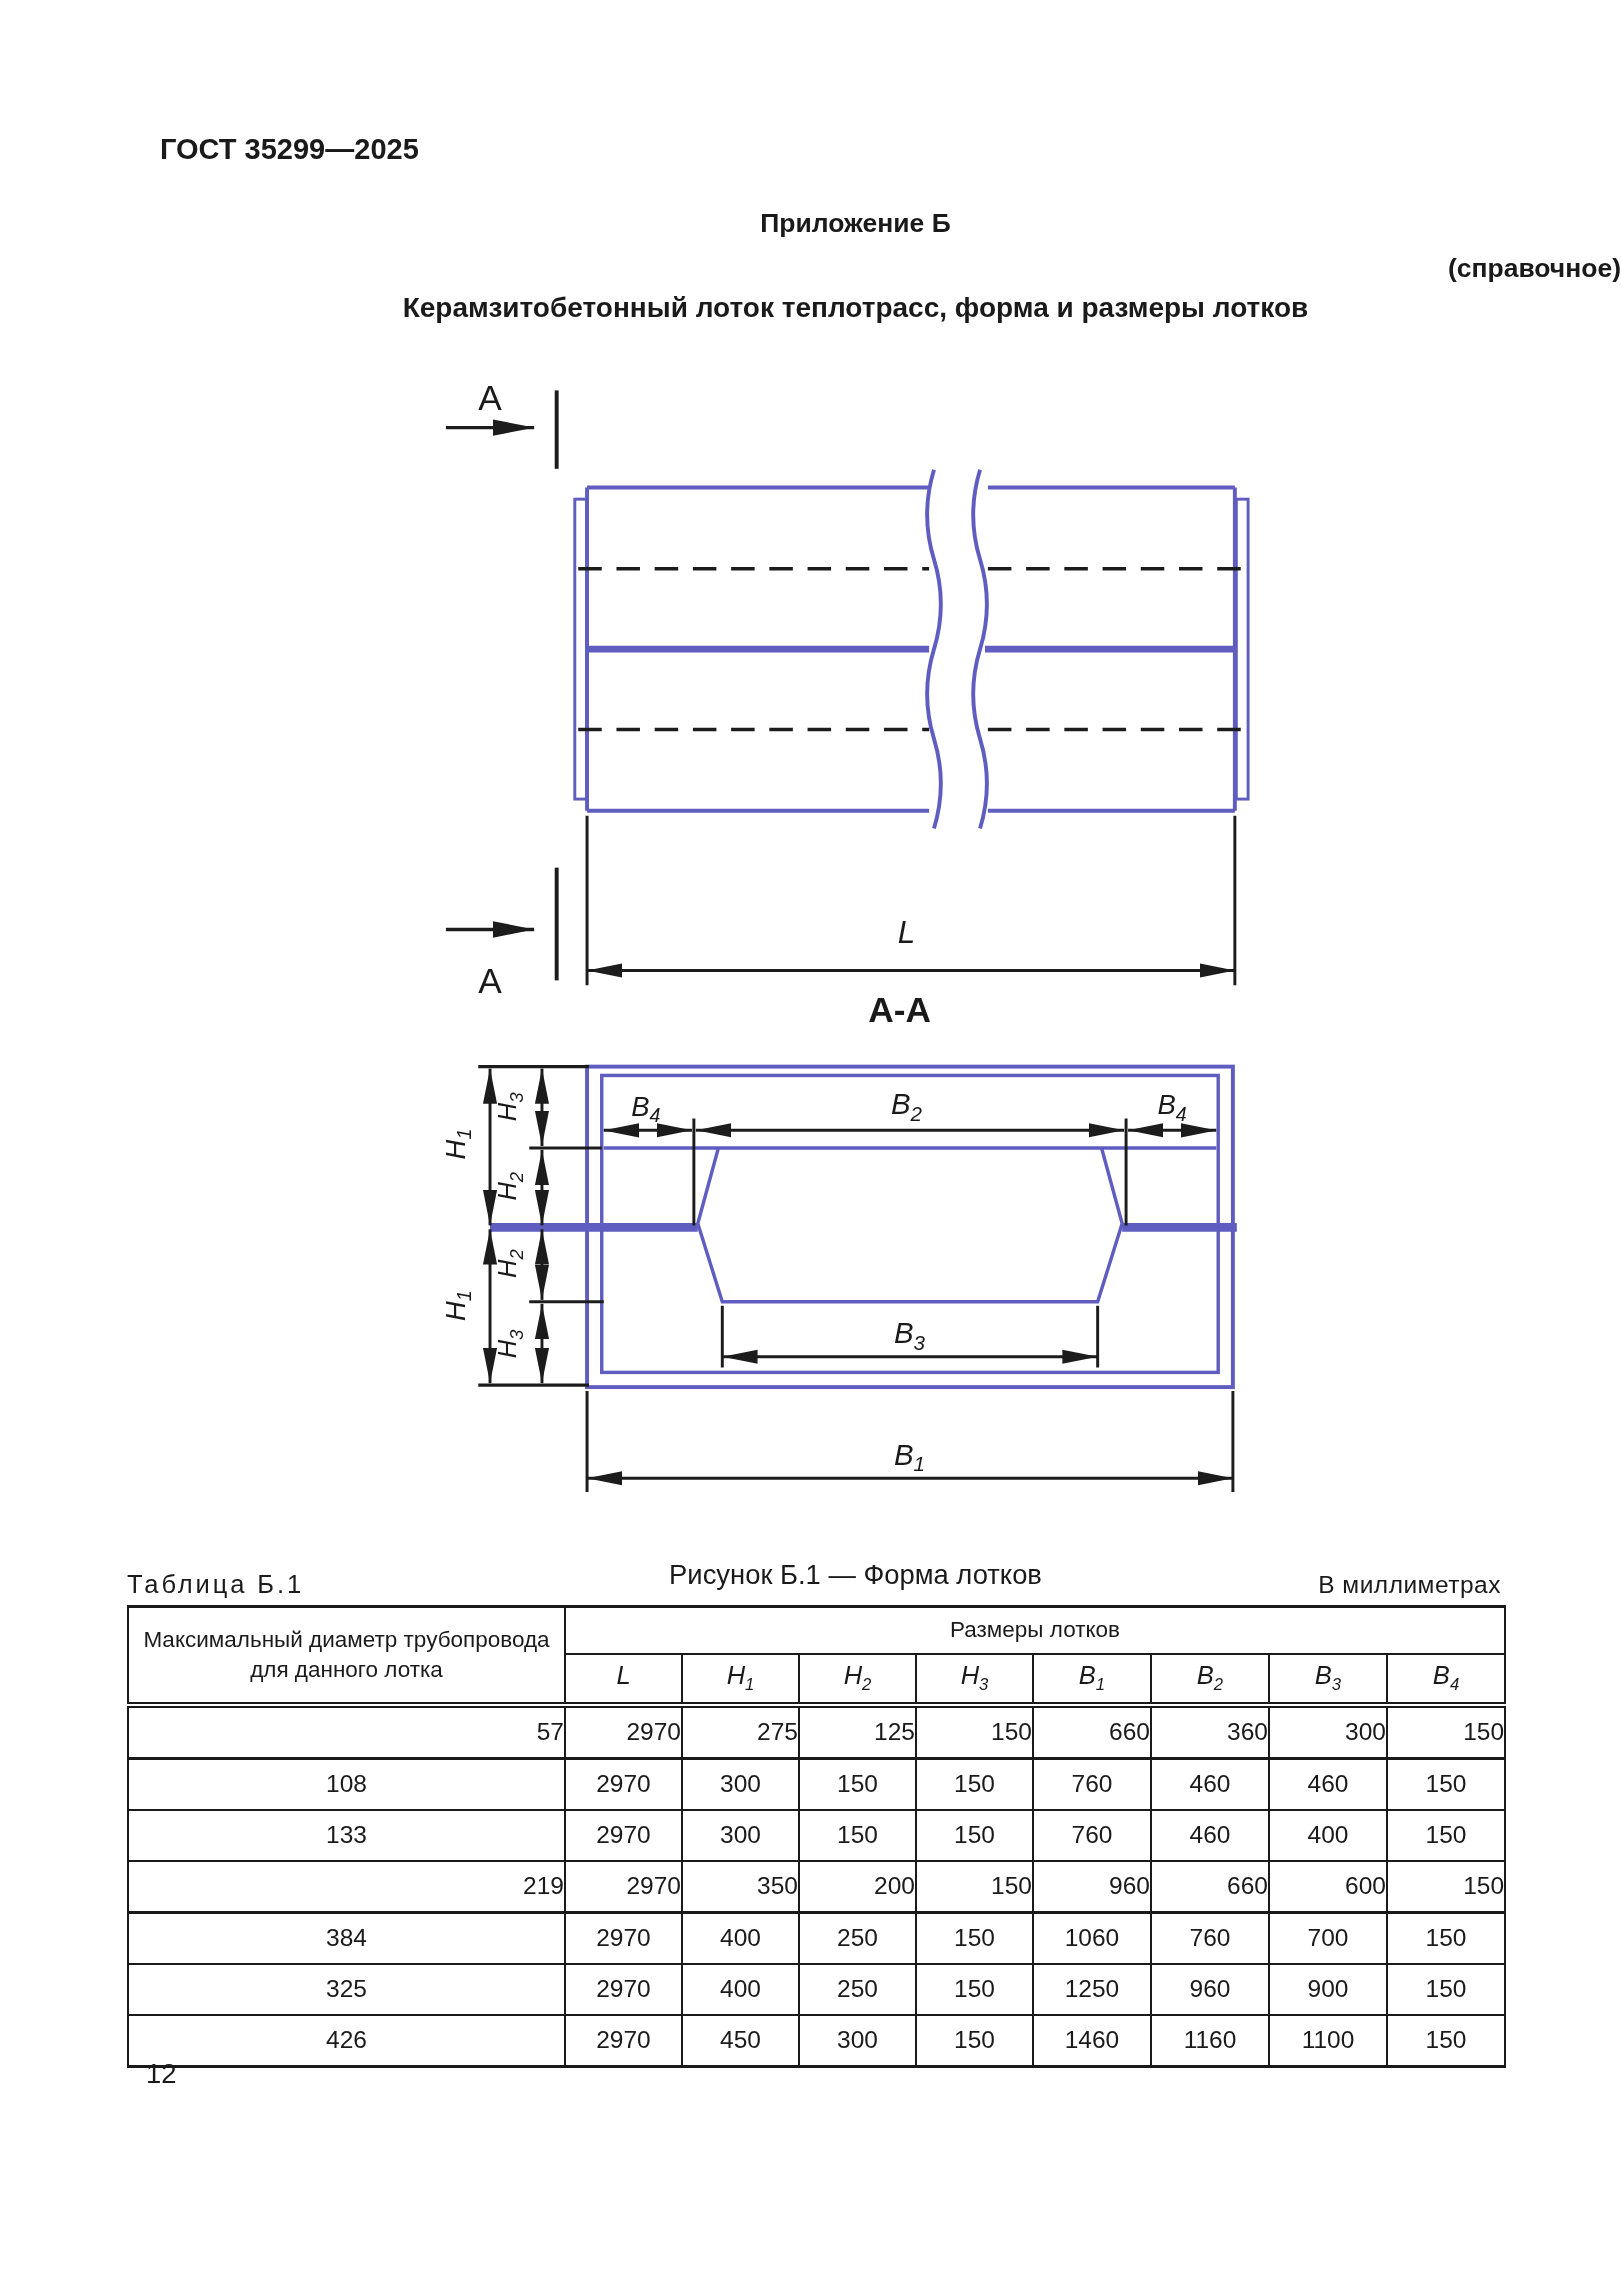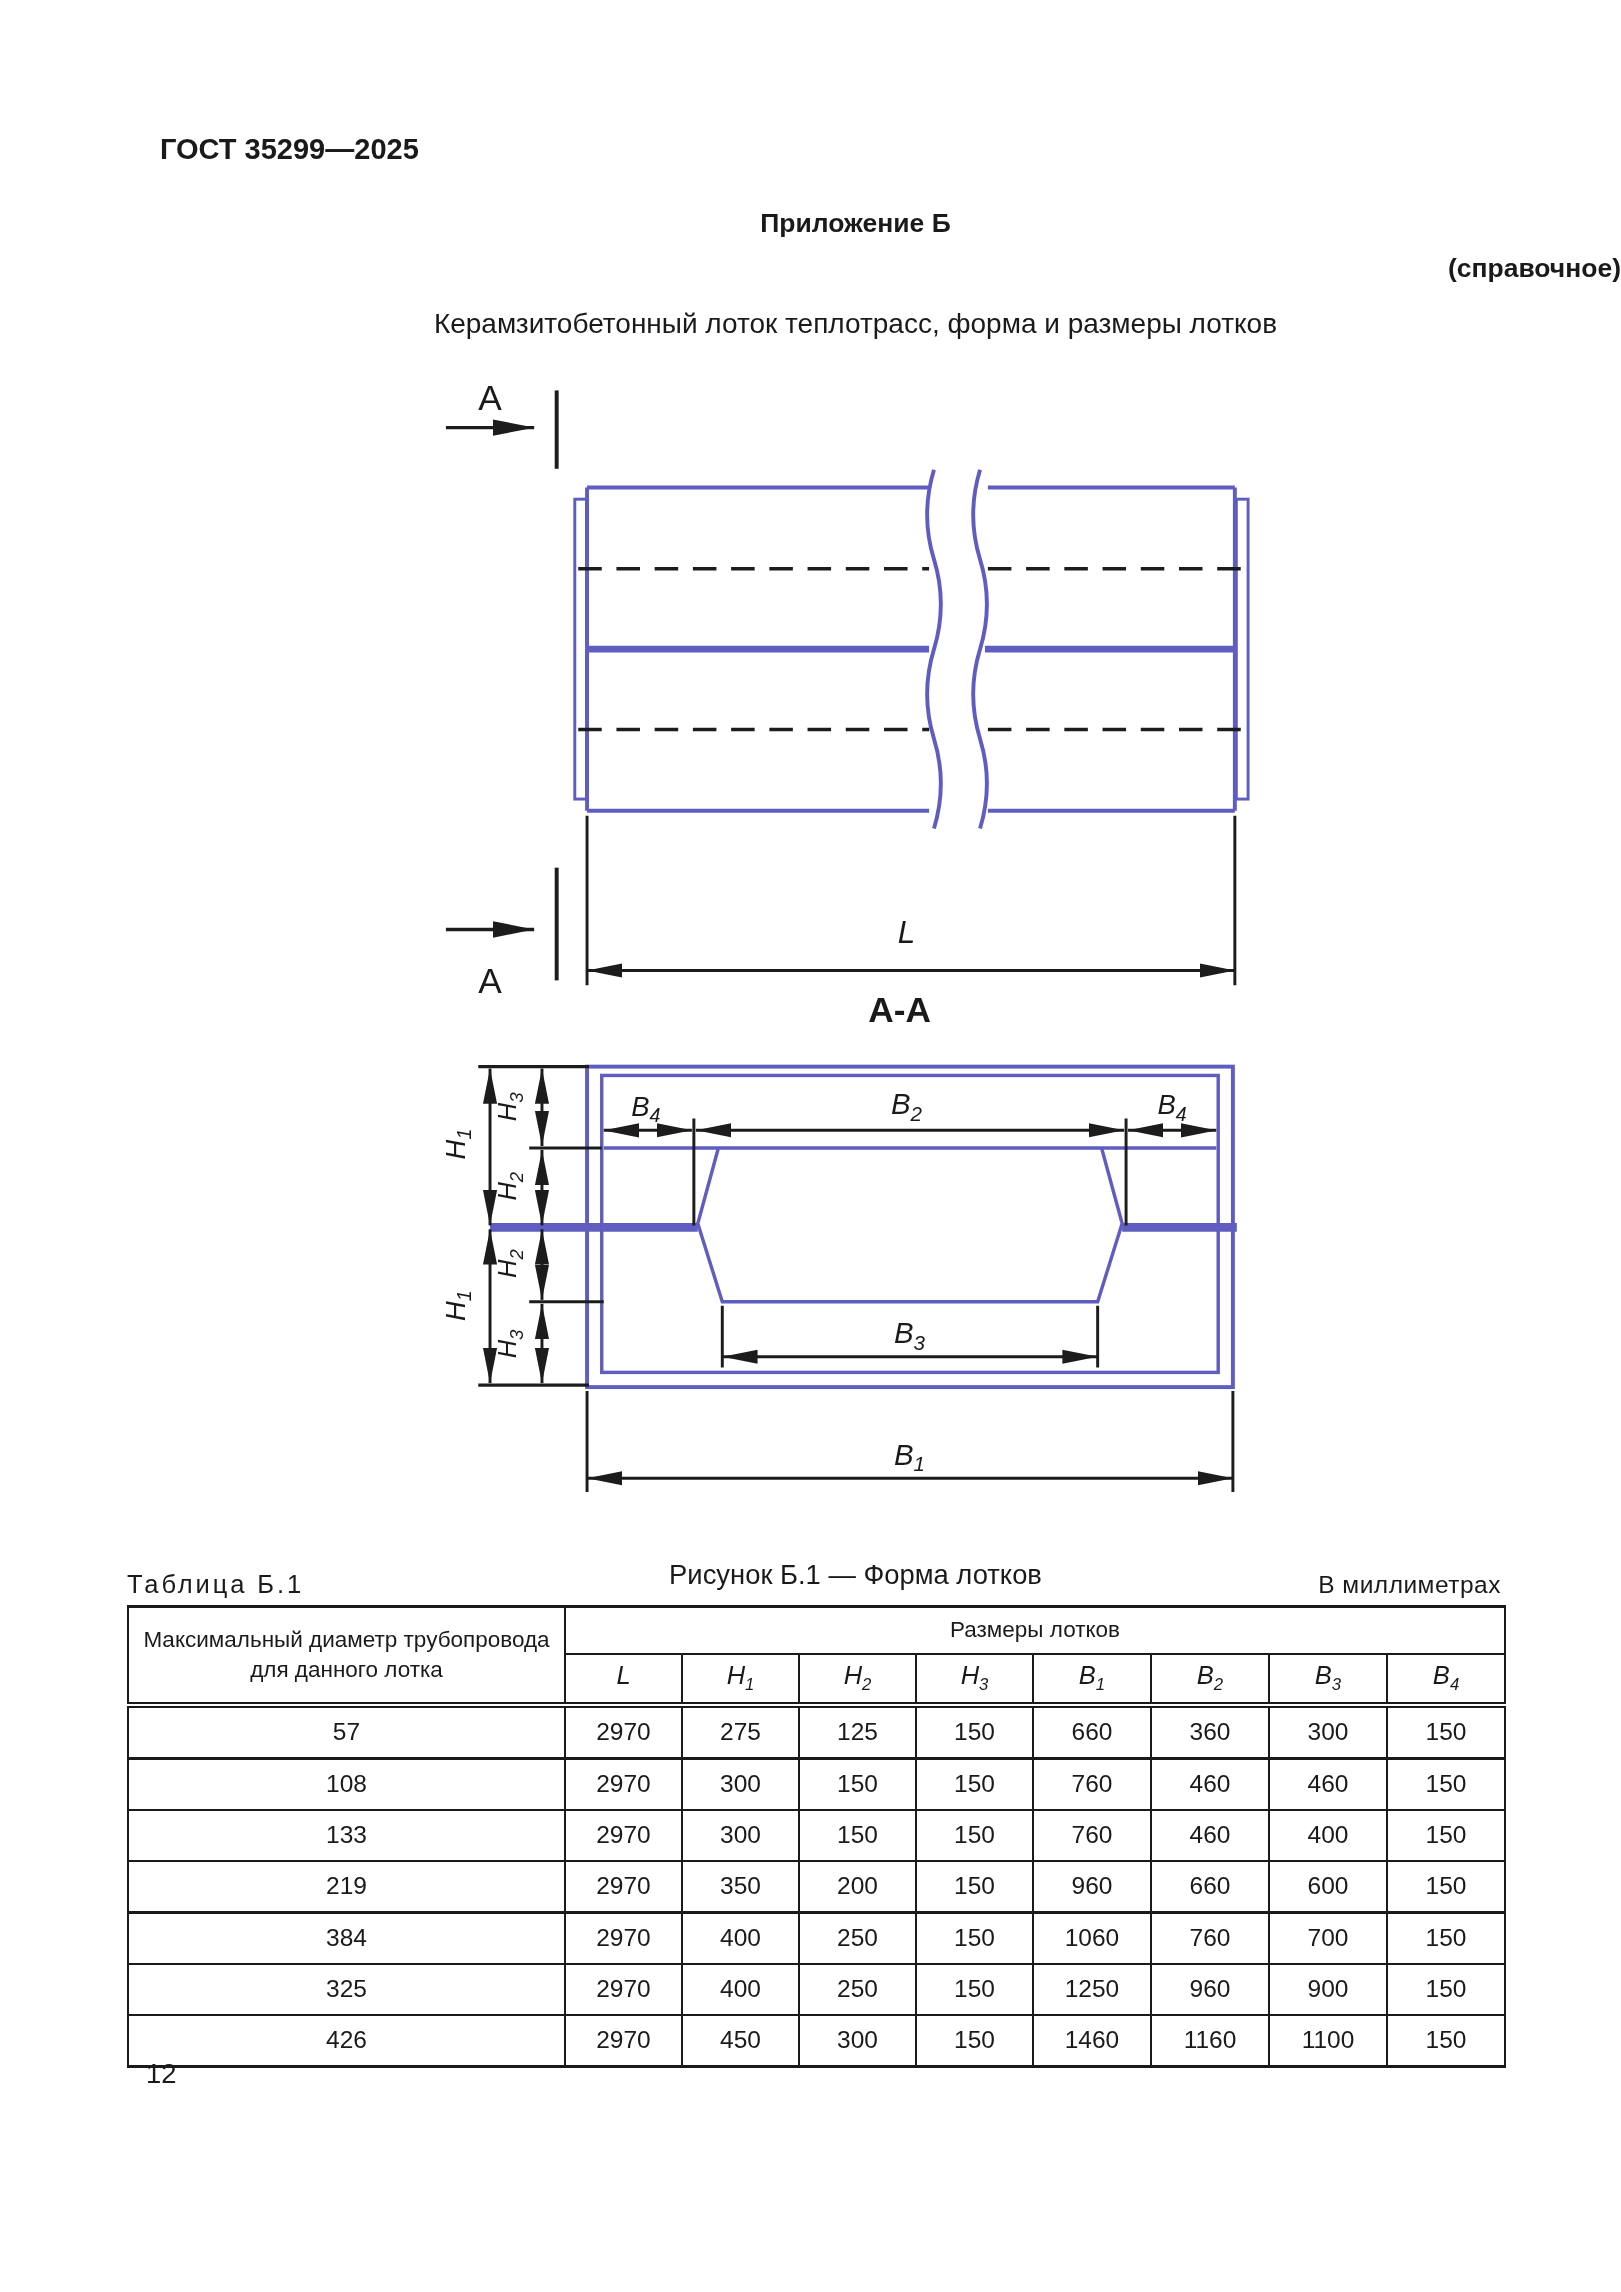--- a/index.html
+++ b/index.html
@@ -3,41 +3,41 @@
 <meta charset="utf-8">
 <style>
   html,body{margin:0;padding:0;background:#ffffff;}
   body{width:1621px;height:2293px;position:relative;overflow:hidden;
        font-family:"Liberation Sans",sans-serif;color:#1a1a1a;}
   .abs{position:absolute;}
   .std-header{left:160px;top:133px;font-size:29px;font-weight:bold;}
   .center-block{left:90px;width:1531px;text-align:center;}
   .app-label{top:208px;font-size:26.5px;font-weight:bold;}
   .app-note{top:253px;font-size:26.5px;font-weight:bold;text-align:right;}
-  .app-title{top:308px;font-size:28px;font-weight:normal;}
+  .app-title{top:292px;font-size:28px;font-weight:bold;}
   .fig-caption{top:1511px;font-size:27.4px;margin-top:48px;}
   .page-num{left:130px;top:2058px;font-size:27.4px;margin-left:16px;}
   svg text{font-family:"Liberation Sans","DejaVu Sans",sans-serif;fill:#1a1a1a;}
 
   .tblwrap{left:127px;top:1568px;width:1374px;}
   .tbl-caption-row{display:flex;justify-content:space-between;align-items:flex-end;
        height:31px;margin-bottom:5.9px;}
   .tbl-label{font-size:25.5px;letter-spacing:2.9px;}
   .tbl-units{font-size:24.5px;letter-spacing:0.5px;}
   table.tbl{border-collapse:collapse;table-layout:fixed;width:1374px;
        border:2.9px solid #1a1a1a;border-top:3.9px solid #1a1a1a;border-bottom:3.9px solid #1a1a1a;}
   table.tbl td,table.tbl th{border:2px solid #1a1a1a;text-align:center;
        vertical-align:middle;padding:0;font-weight:normal;}
   th.col1{font-size:22.5px;line-height:1.35;padding:0 23.5px;}
   th.group{font-size:22.5px;height:45px;}
   th.subcol{font-size:25.5px;font-style:italic;height:47px;}
   th.subcol sub{font-size:16.7px;font-style:italic;}
   tbody td{font-size:24.5px;height:49px;}
   tbody tr.first td{border-top:6.9px double #1a1a1a;}
-  tbody tr.thick td{border-bottom:3.9px solid #1a1a1a;}
+  tbody tr.thick td{border-bottom:3.9px solid #1a1a1a;text-align:right;}
 </style>
 </head>
 <body>
 
 <div class="abs std-header">ГОСТ 35299—2025</div>
 <div class="abs center-block app-label">Приложение Б</div>
 <div class="abs center-block app-note">(справочное)</div>
 <div class="abs center-block app-title">Керамзитобетонный лоток теплотрасс, форма и размеры лотков</div>
 <div class="abs center-block fig-caption">Рисунок Б.1 — Форма лотков</div>
 <div class="abs page-num">12</div>

